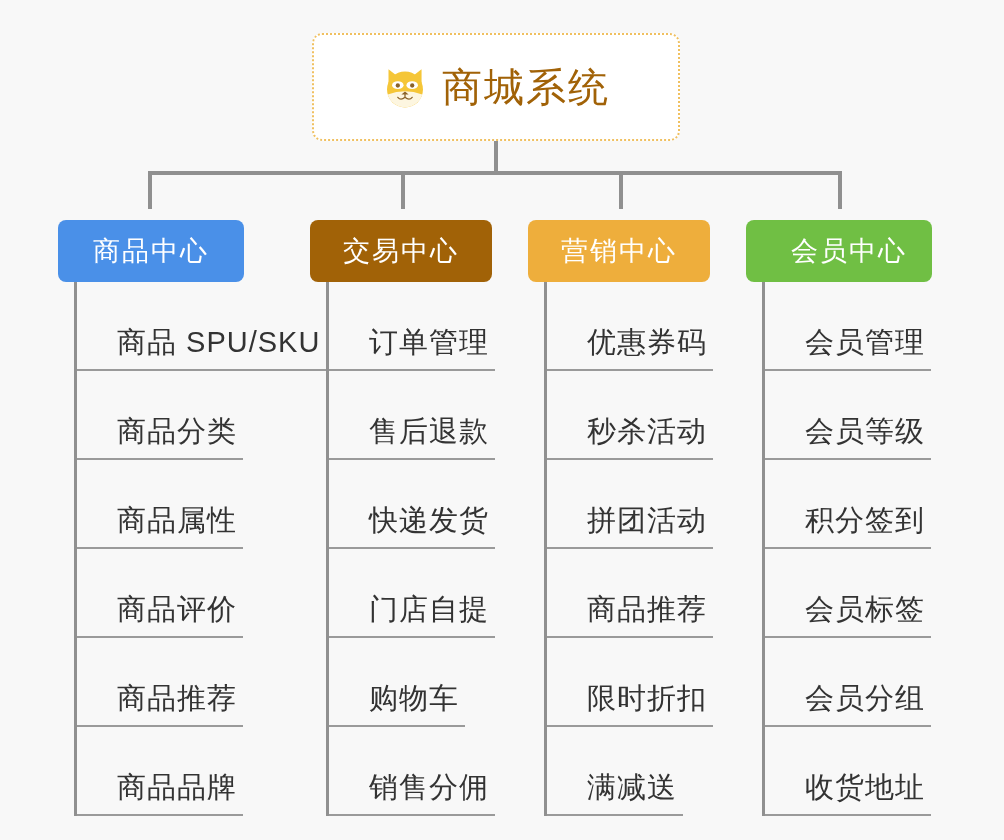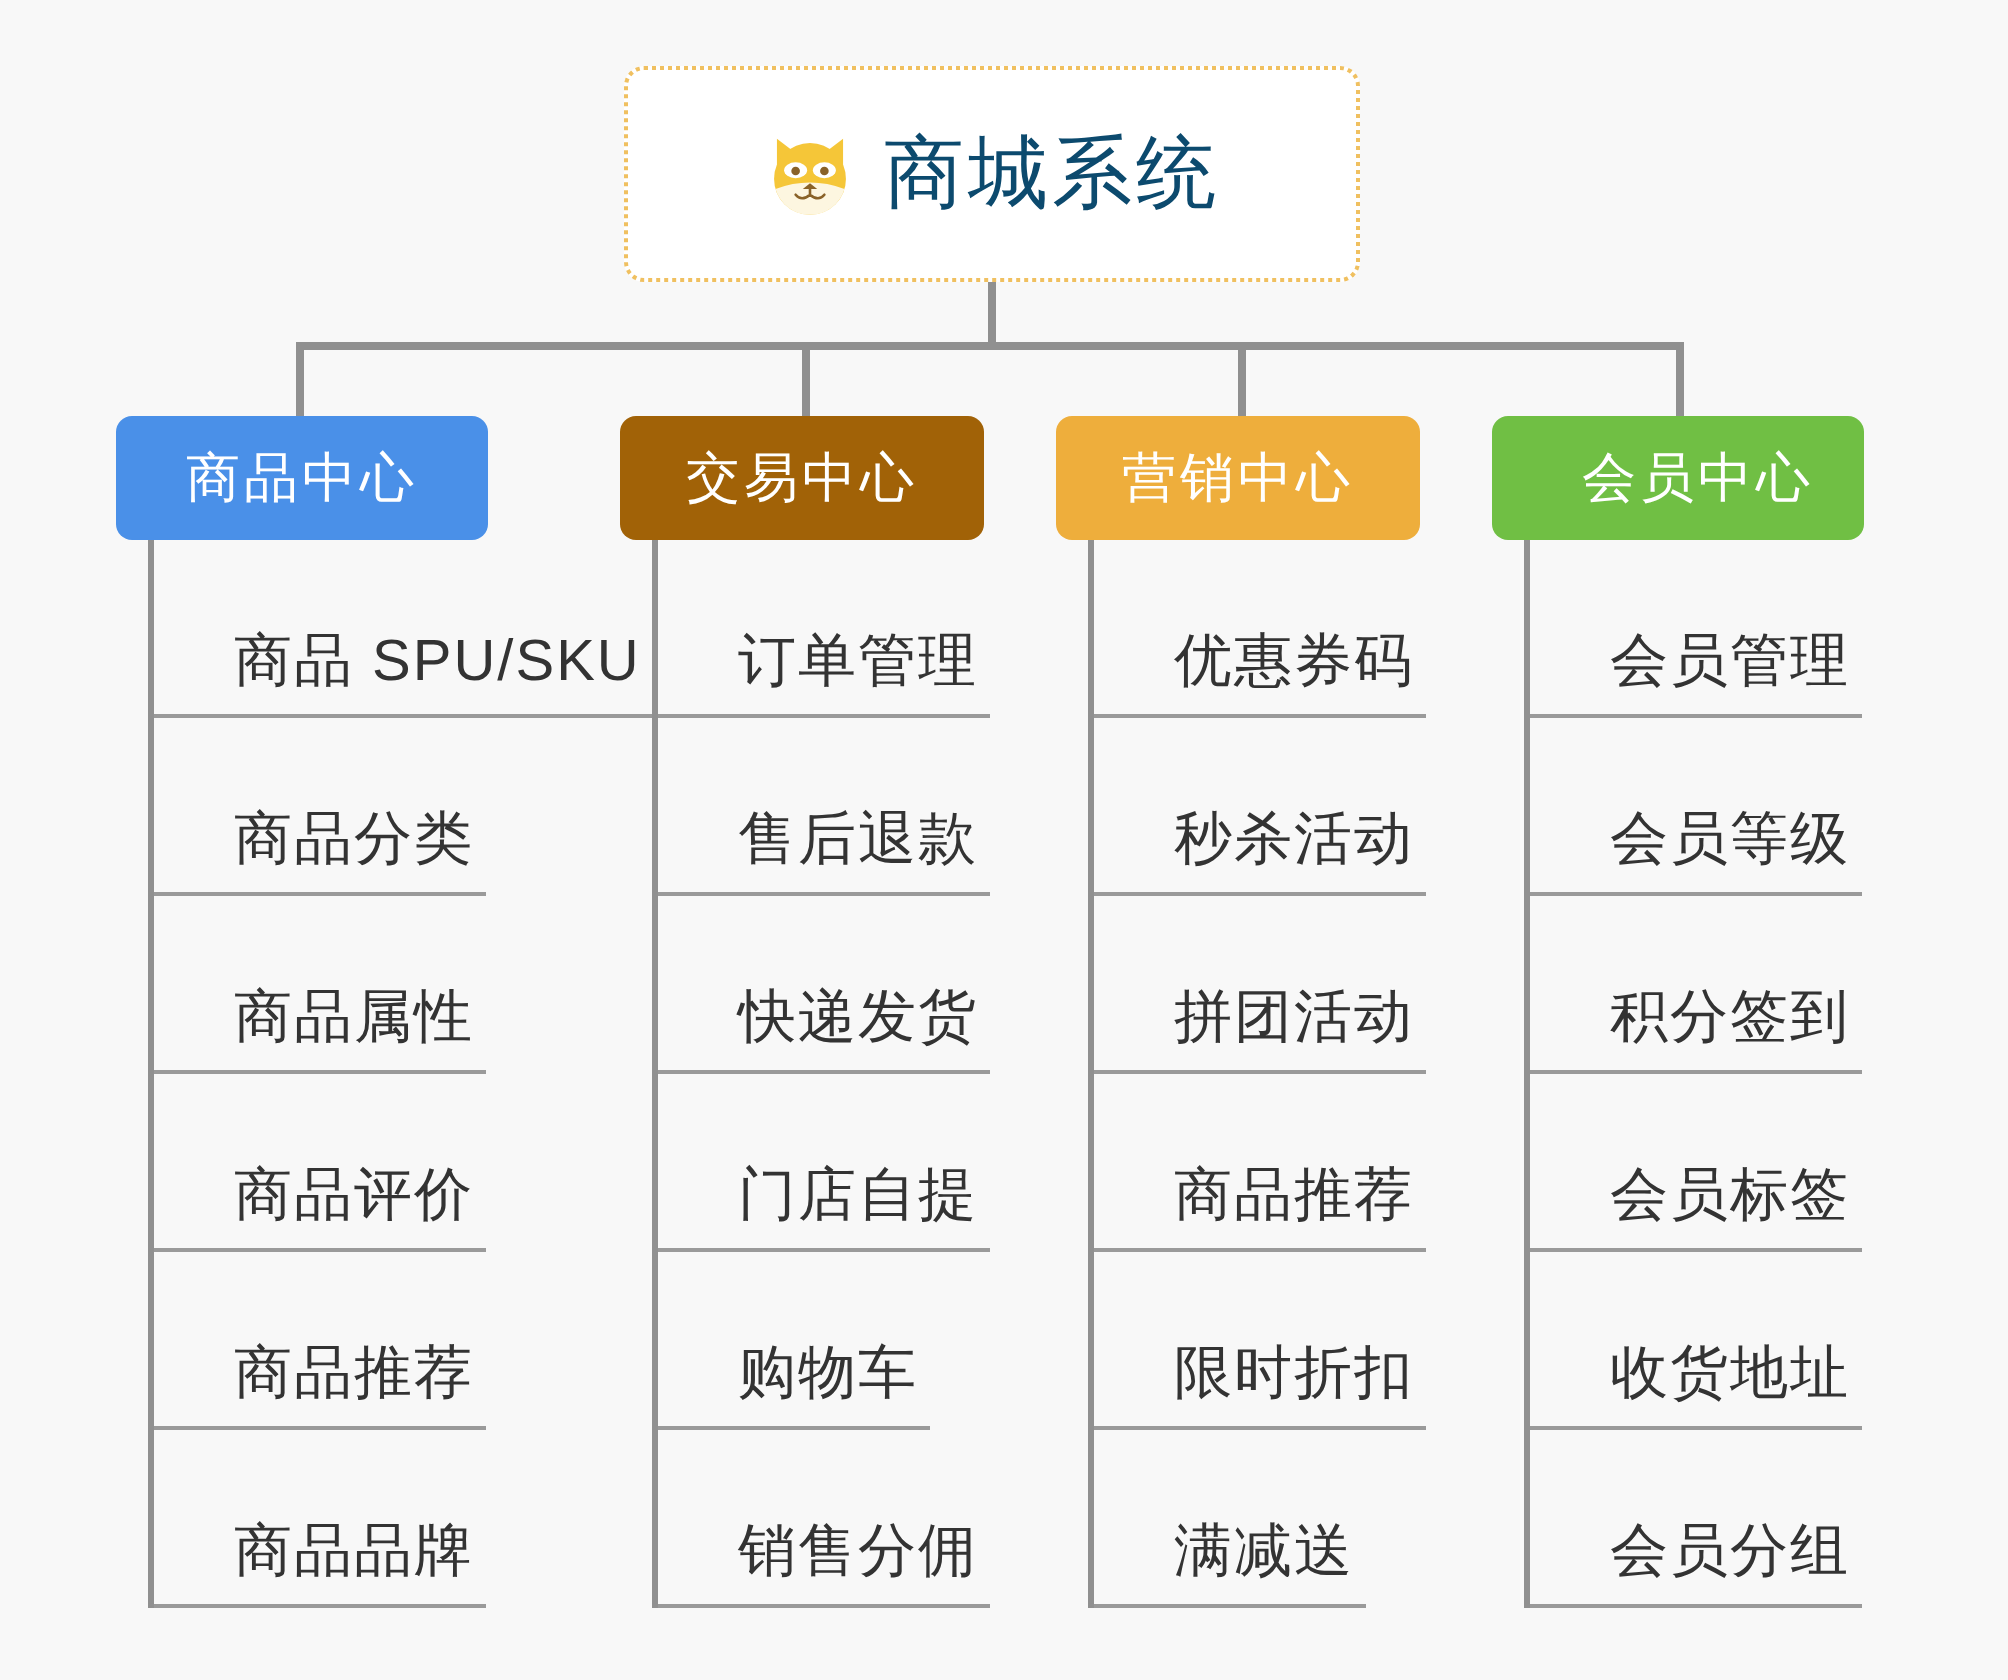--- a/index.html
+++ b/index.html
@@ -56,21 +56,21 @@
   .conn {
     position: absolute;
     background: #909090;
   }
   .conn-v { width: 4px; }
   .conn-h { height: 4px; }
 
   
   .branch {
     position: absolute;
-    top: 208px;
+    top: 220px;
   }
   .branch-header {
     height: 62px;
     border-radius: 8px;
     display: flex;
     align-items: center;
     justify-content: center;
     color: #ffffff;
     font-size: 27px;
     letter-spacing: 2px;
@@ -111,21 +111,21 @@
         <circle cx="32" cy="34" r="25" fill="#f5c638"></circle>
         <path d="M32 59 a25 25 0 0 0 24-18 q-24 -9 -48 0 a25 25 0 0 0 24 18 z" fill="#fdf6e0"></path>
         <ellipse cx="22" cy="28" rx="8" ry="5.5" fill="#ffffff"></ellipse>
         <ellipse cx="42" cy="28" rx="8" ry="5.5" fill="#ffffff"></ellipse>
         <ellipse cx="22" cy="28.5" rx="3" ry="3" fill="#8a6228"></ellipse>
         <ellipse cx="42" cy="28.5" rx="3" ry="3" fill="#8a6228"></ellipse>
         <path d="M32 37 l-5 4 h10 z" fill="#8a6228"></path>
         <path d="M32 41 v4 M32 45 q-6 5 -10 0 M32 45 q6 5 10 0" stroke="#8a6228" stroke-width="1.8" fill="none" stroke-linecap="round"></path>
       </svg>
     </span>
-    <span class="root-title" style="color: #0c4a6e;">商城系统</span>
+    <span class="root-title" style="color: #a16207;">商城系统</span>
   </div>
 
   <div class="conn conn-v" style="left: 494px; top: 141px; height: 33px; background: rgb(144, 144, 144);"></div>
   <div class="conn conn-h" style="left: 148px; top: 171px; width: 694px; background: rgb(144, 144, 144);"></div>
   <div class="conn conn-v" style="left: 148px; top: 171px; height: 38px; background: rgb(144, 144, 144);"></div>
   <div class="conn conn-v" style="left: 401px; top: 171px; height: 38px; background: rgb(144, 144, 144);"></div>
   <div class="conn conn-v" style="left: 619px; top: 171px; height: 38px; background: rgb(144, 144, 144);"></div>
   <div class="conn conn-v" style="left: 838px; top: 171px; height: 38px; background: rgb(144, 144, 144);"></div>
 
   <div class="branch" style="left:58px; width:186px;">
@@ -209,21 +209,21 @@
       <div class="leaf">
           <span class="leaf-label">会员等级</span>
         </div>
       <div class="leaf">
           <span class="leaf-label">积分签到</span>
         </div>
       <div class="leaf">
           <span class="leaf-label">会员标签</span>
         </div>
       <div class="leaf">
+          <span class="leaf-label">会员分组</span>
+        </div>
+      <div class="leaf">
           <span class="leaf-label">收货地址</span>
         </div>
-      <div class="leaf">
-          <span class="leaf-label">会员分组</span>
-        </div>
     </div>
   </div>
 
 </div>
 
 </body></html>

